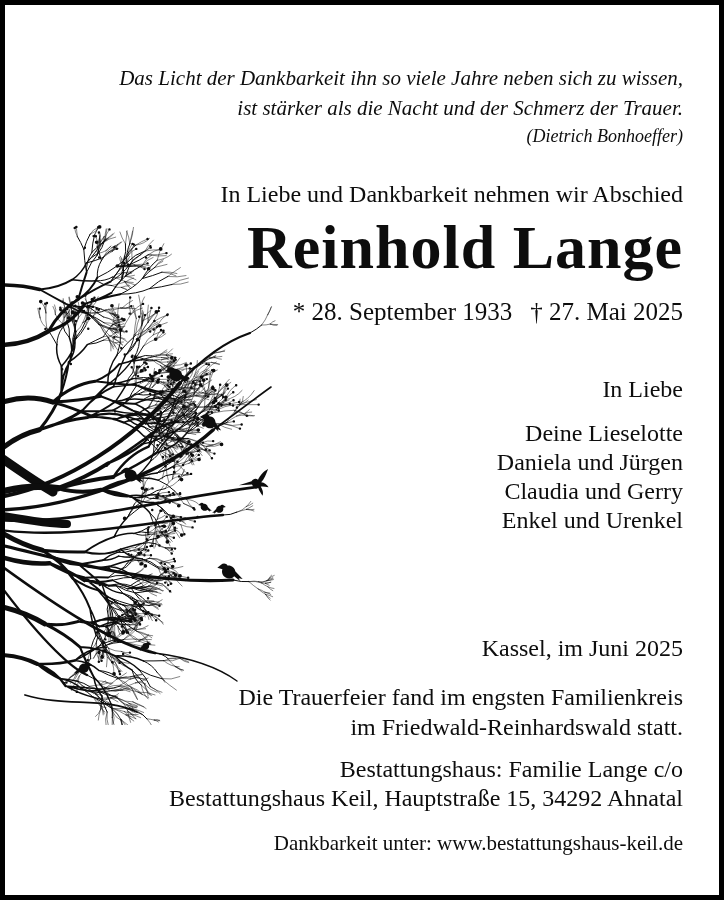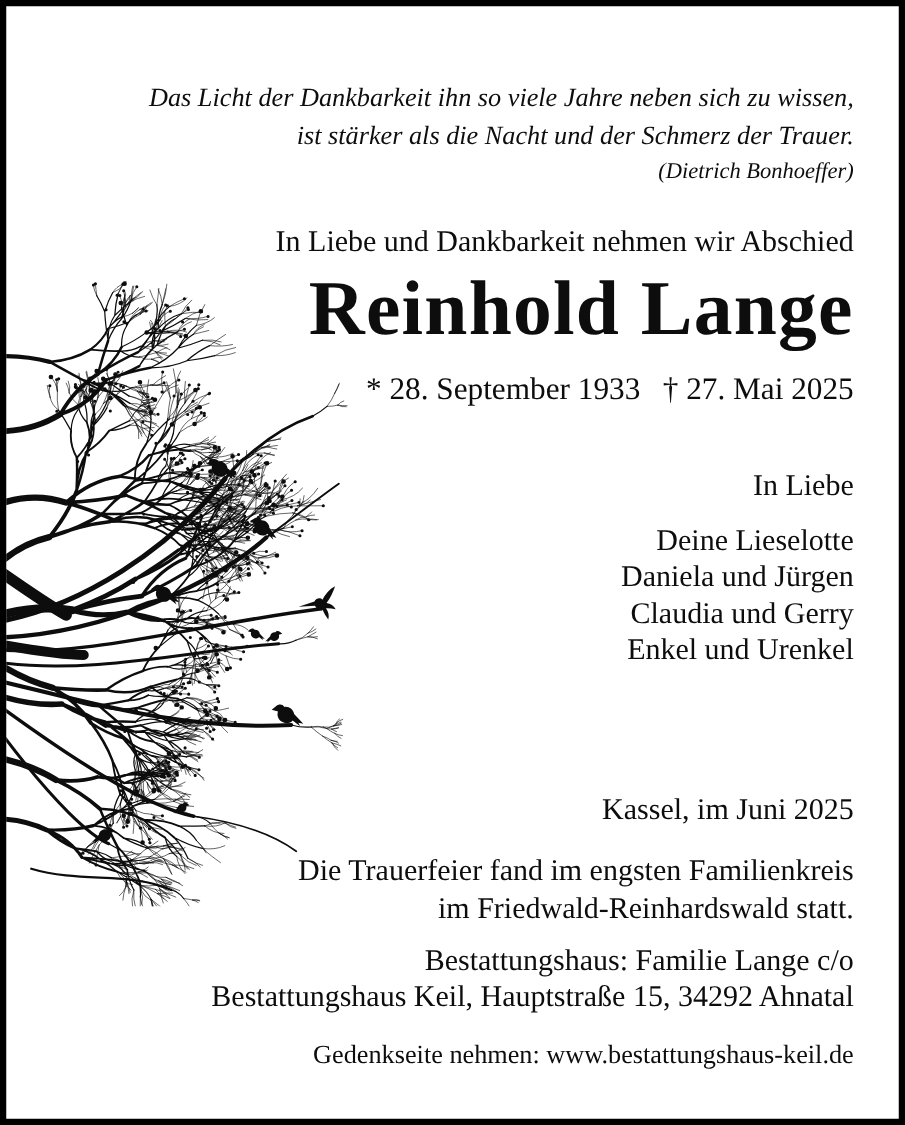--- a/index.html
+++ b/index.html
@@ -126,16 +126,16 @@
   <div class="txt ceremony">
     <div>Die Trauerfeier fand im engsten Familienkreis</div>
     <div>im Friedwald-Reinhardswald statt.</div>
   </div>
 
   <div class="txt condolence">
     <div>Bestattungshaus: Familie Lange c/o</div>
     <div>Bestattungshaus Keil, Hauptstraße 15, 34292 Ahnatal</div>
   </div>
 
-  <div class="txt memorial">Gedenkseite nehmen: www.bestattungshaus-keil.de</div>
+  <div class="txt memorial">Dankbarkeit unter: www.bestattungshaus-keil.de</div>
 
   <div class="frame"></div>
 </div>
 
 </body></html>

